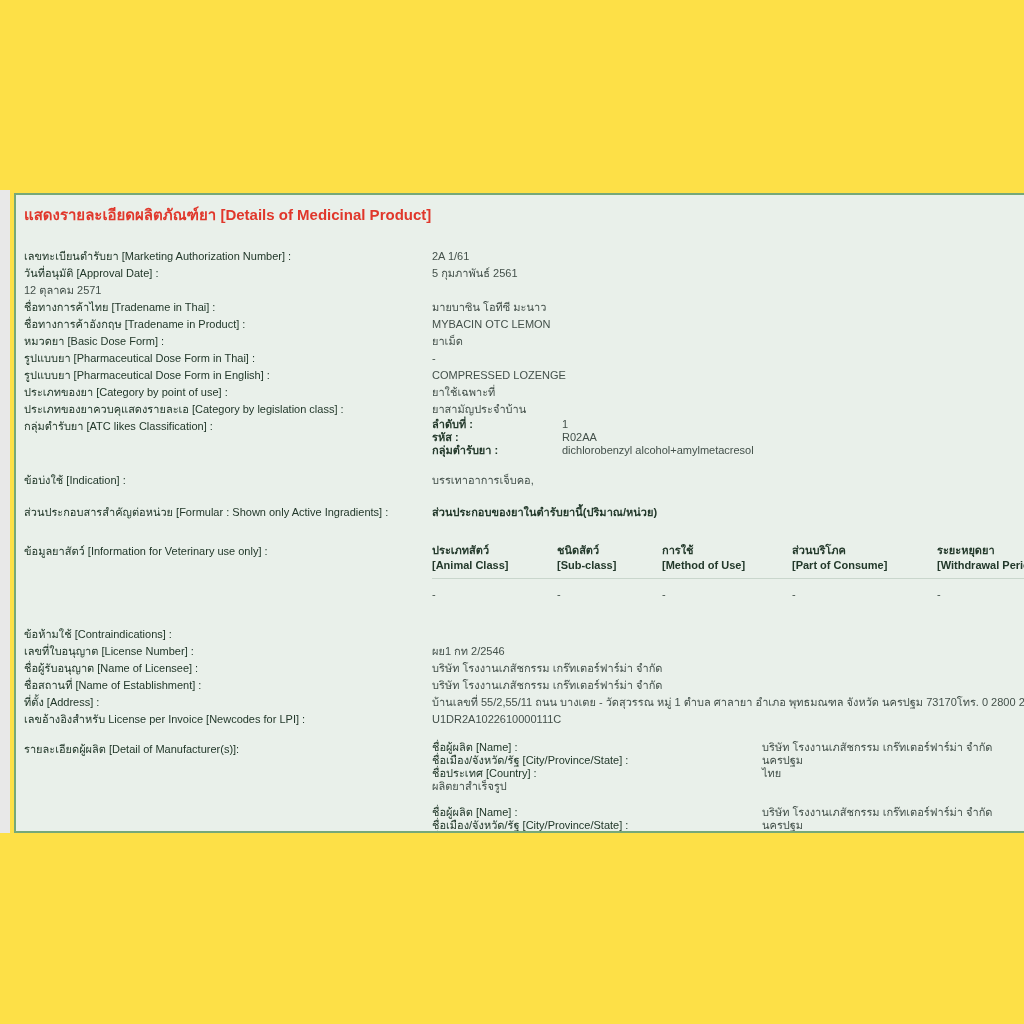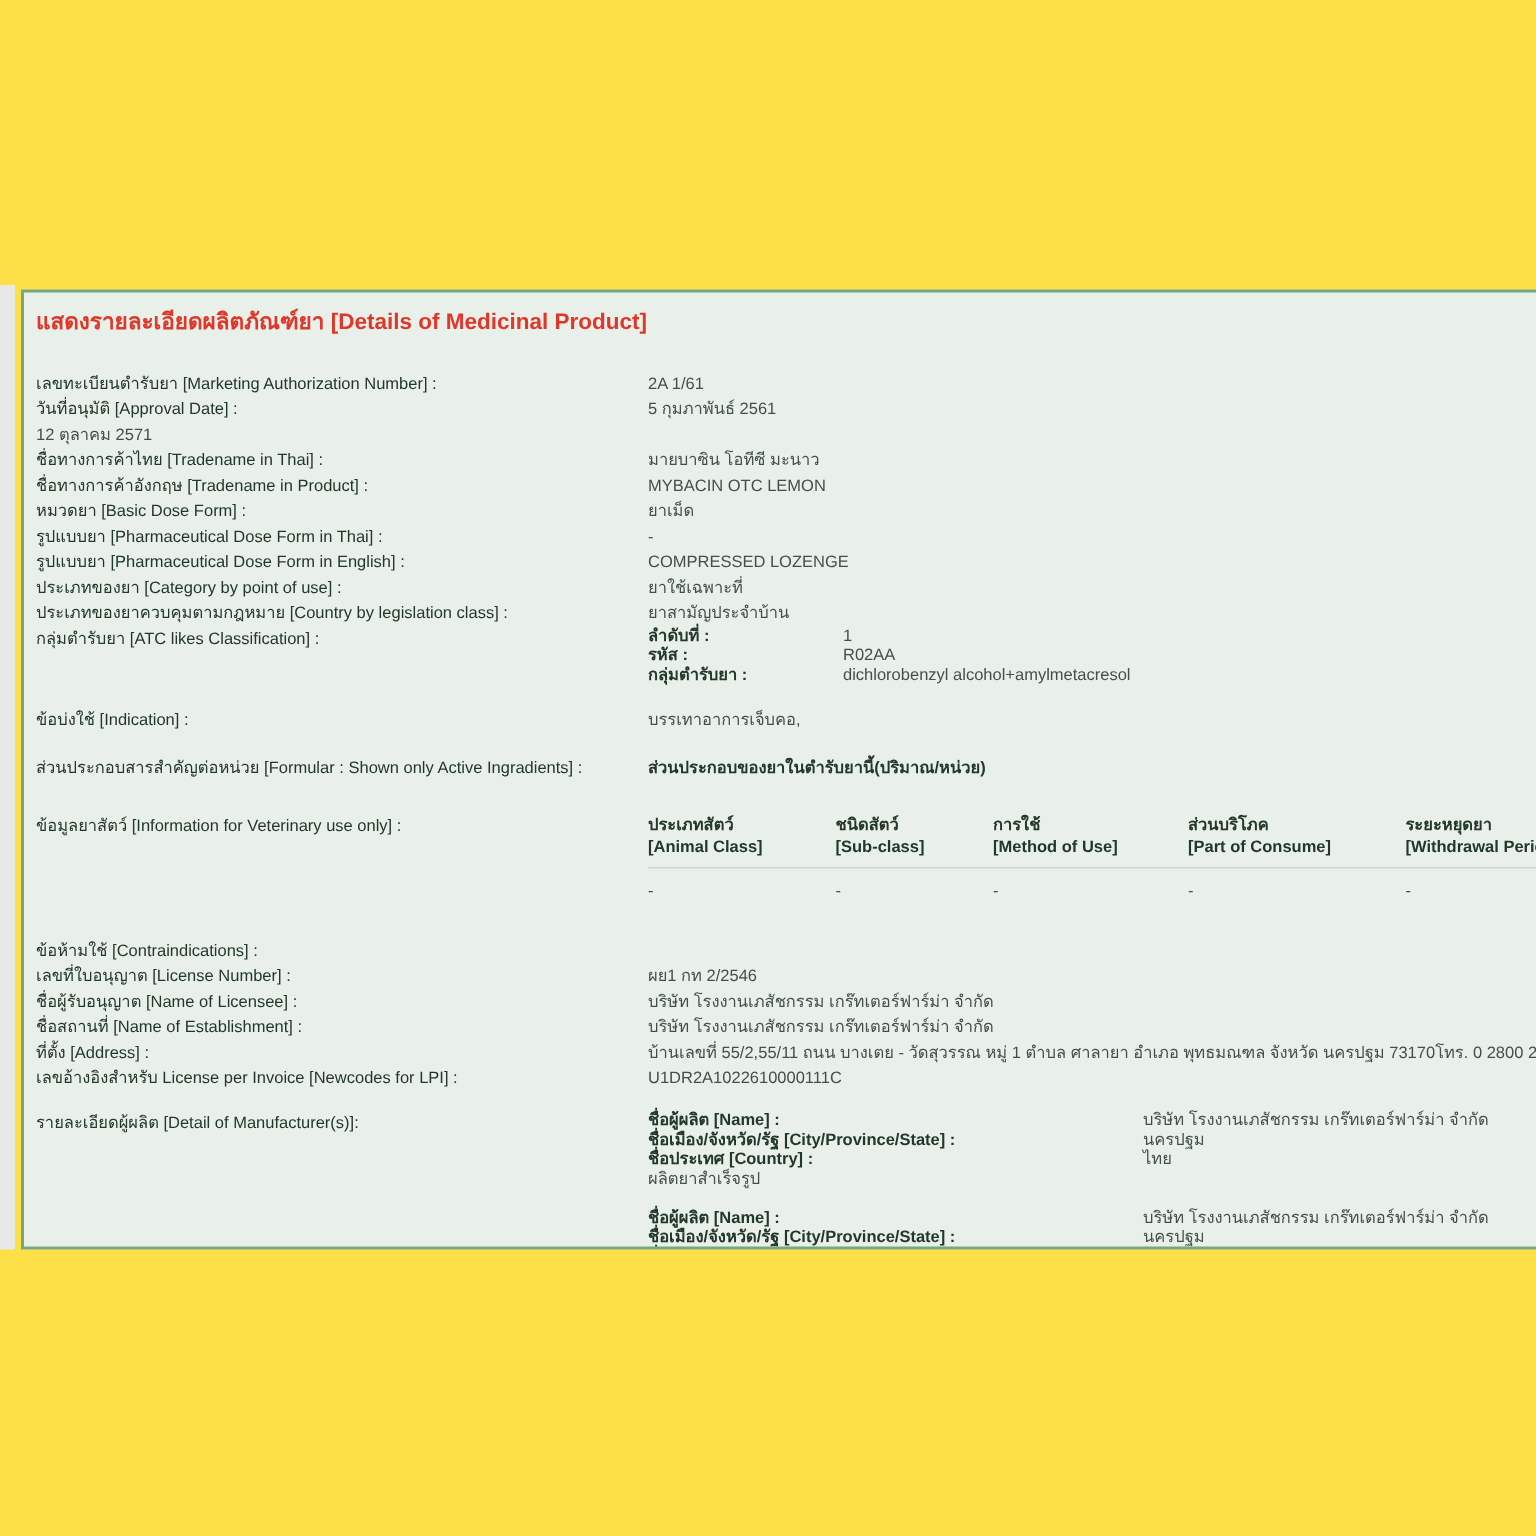--- a/index.html
+++ b/index.html
@@ -29,21 +29,21 @@
   .lbl { flex:0 0 408px; width:408px; font-weight:normal; color:var(--label-text,#22382a); padding-right:6px; box-sizing:border-box; }
   .val { flex:1; min-width:0; white-space:nowrap; color:var(--value-text,#43504a); }
   .val.bold { font-weight:bold; color:var(--label-text,#22382a); }
   .gap-md { margin-top:15px; }
   .gap-lg { margin-top:22px; }
   .gap-xl { margin-top:25px; }
   .gap-mf { margin-top:13px; }
   .subrow { display:flex; line-height:13px; }
   .sublbl { flex:0 0 130px; font-weight:bold; color:var(--label-text,#22382a); }
   .subval { flex:1; white-space:nowrap; }
-  .mfg-sublbl { flex:0 0 330px; font-weight:bold; color:var(--label-text,#22382a); }
+  .mfg-sublbl { flex:0 0 330px; font-weight:normal; color:var(--label-text,#22382a); }
   .mfg-block + .mfg-block { margin-top:13px; }
   .vet-head { display:flex; font-weight:bold; color:var(--label-text,#22382a); line-height:15px; }
   .vet-vals { display:flex; line-height:13px; }
   .vc1 { flex:0 0 125px; } .vc2 { flex:0 0 105px; } .vc3 { flex:0 0 130px; }
   .vc4 { flex:0 0 145px; } .vc5 { flex:1; }
   .vet-sep { border-bottom:1px solid var(--separator,#c9d6cc); margin:5px 0 9px 0; }
 </style>
 </head>
 <body>
 
@@ -82,21 +82,21 @@
     </div>
     <div class="row">
       <div class="lbl">รูปแบบยา [Pharmaceutical Dose Form in English] :</div>
       <div class="val">COMPRESSED LOZENGE</div>
     </div>
     <div class="row">
       <div class="lbl">ประเภทของยา [Category by point of use] :</div>
       <div class="val">ยาใช้เฉพาะที่</div>
     </div>
     <div class="row">
-      <div class="lbl">ประเภทของยาควบคุมตามกฎหมาย [Country by legislation class] :</div>
+      <div class="lbl">ประเภทของยาควบคุแสดงรายละเอ [Category by legislation class] :</div>
       <div class="val">ยาสามัญประจำบ้าน</div>
     </div>
 
     <div class="row">
       <div class="lbl">กลุ่มตำรับยา [ATC likes Classification] :</div>
       <div class="val">
         <div class="subrow">
           <div class="sublbl">ลำดับที่ :</div>
           <div class="subval">1</div>
         </div>

